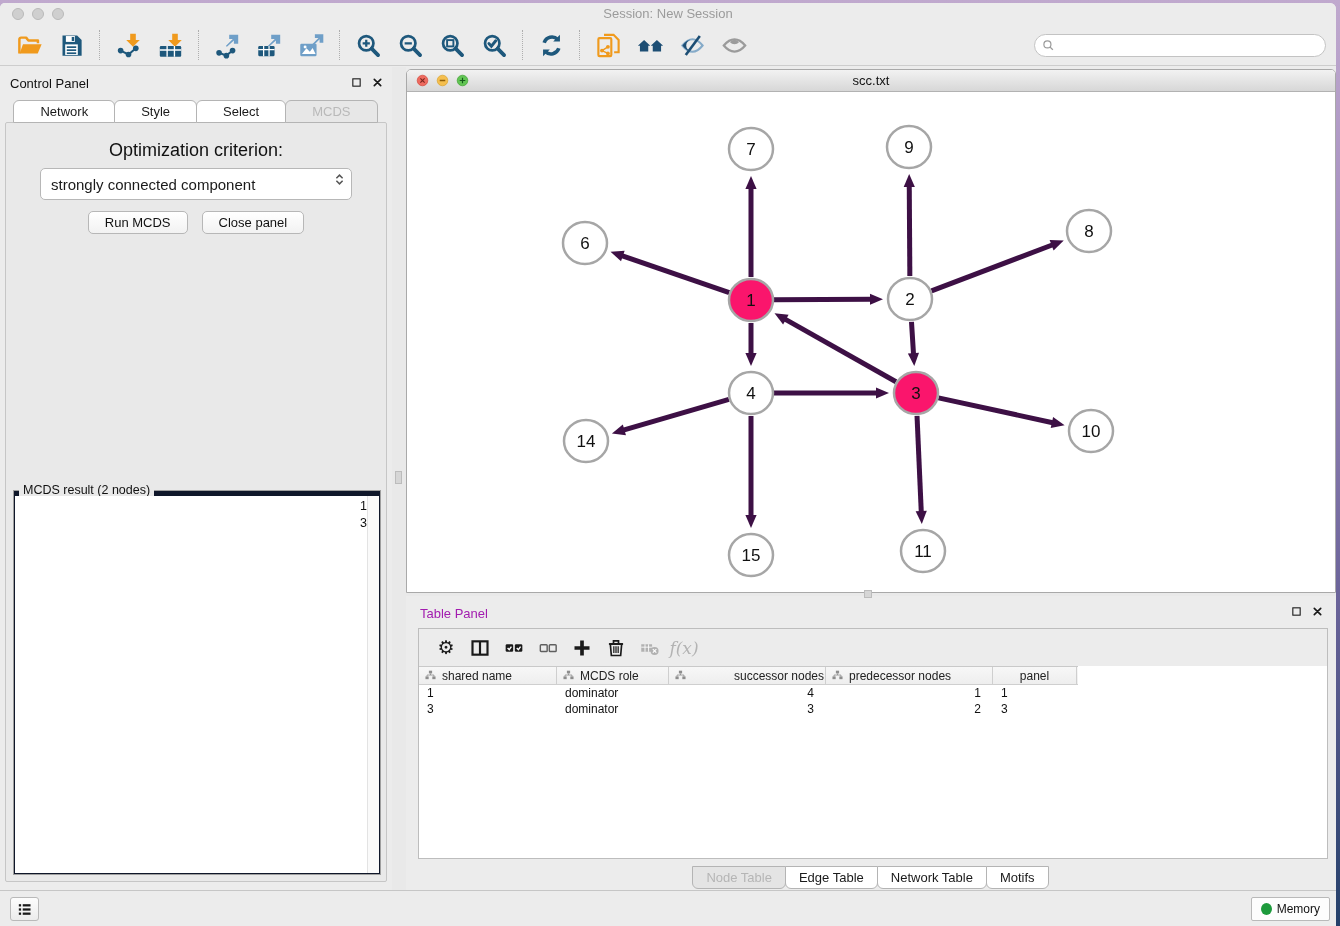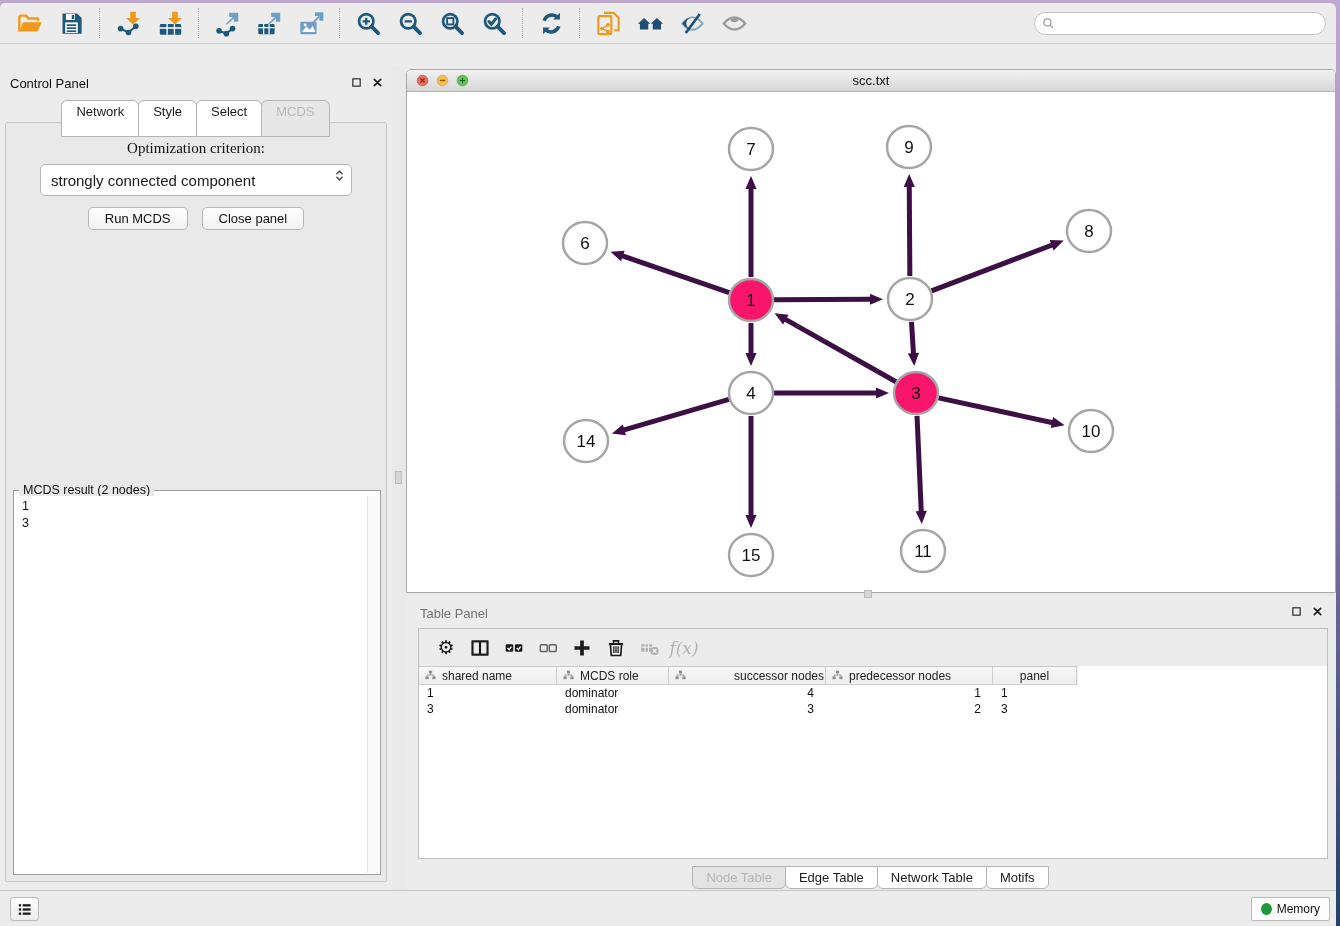--- a/index.html
+++ b/index.html
@@ -30,54 +30,54 @@
   
   .content{ position:absolute; left:0; top:64px; width:1336px; height:823px; }
   
   .control-panel{ position:absolute; left:0; top:0; width:392px; height:823px; }
   .cp-header{ position:relative; height:30px; }
   .cp-title{ position:absolute; left:10px; top:9px; font-size:13px; color:#111; }
   .panel-btns{ position:absolute; right:8px; top:8px; display:flex; gap:7px; }
   .pbtn{ width:14px; height:14px; border:none; background:none; display:flex; align-items:center; justify-content:center; }
   .pbtn svg{ width:11px; height:11px; }
   .cp-tabs{ position:absolute; left:0; top:33px; width:100%; display:flex; justify-content:center; z-index:2; }
-  .tab{ height:37px; line-height:21px; padding:0 14px; background:#fff; border:1px solid #b4b4b4; margin-left:-1px;
+  .tab{ height:23px; line-height:21px; padding:0 26px; background:#fff; border:1px solid #b4b4b4; margin-left:-1px;
         border-radius:6px 6px 0 0; font-size:13px; color:#1a1a1a; }
   .tab.active{ background:#e7e7e7; color:#b9b9b9; }
   .cp-body{ position:absolute; left:5px; top:55px; width:382px; height:760px; background:#e9e9e9;
             border:1px solid #c6c6c6; border-radius:2px; }
-  .opt-label{ text-align:center; margin-top:17px; font-size:15px; color:#111;font-family:Liberation Serif, serif; }
+  .opt-label{ text-align:center; margin-top:17px; font-size:18px; color:#111; }
   .opt-select{ position:relative; margin:7px auto 0; width:312px; height:32px; background:#fff; border:1px solid #b7b7b7;
                border-radius:5px; display:flex; align-items:center; padding:0 22px 0 10px; font-size:15px; }
   .opt-select svg{ position:absolute; right:4px; top:3px; width:15px; height:15px; }
   .cp-buttons{ display:flex; justify-content:center; gap:14px; margin-top:11px; }
   .btn{ height:23px; padding:0 16px; background:linear-gradient(#ffffff,#f2f2f2); border:1px solid #b7b7b7;
         border-radius:5px; font-size:13px; color:#111; }
-  .result-group{ position:absolute; left:7px; top:367px; width:368px; height:385px; border:1px solid #9f9f9f; background:#ffffff; }
+  .result-group{ position:absolute; left:7px; top:367px; width:368px; height:385px; border:1px solid #9f9f9f; background:#0f172a;text-align:right; }
   .result-legend{ position:absolute; left:5px; top:-8px; background:#e9e9e9; padding:0 4px; font-size:12.5px; color:#111; }
   .result-text{ position:absolute; left:1px; top:5px; right:13px; bottom:1px; background:#fff; font-size:12.5px;
                 line-height:17px; padding:2px 0 0 7px; white-space:pre; overflow:hidden; color:#111; }
   .result-scroll{ position:absolute; right:1px; top:5px; width:12px; bottom:1px; background:#fafafa; border-left:1px solid #e3e3e3; }
   
   .v-splitter{ position:absolute; left:392px; top:0; width:14px; height:823px; background:#e9e9e9; }
   .v-handle{ position:absolute; left:3px; top:404px; width:7px; height:13px; background:#d6d6d6; border:1px solid #bcbcbc; }
   .right-area{ position:absolute; left:406px; top:0; width:930px; height:823px; }
   .h-splitter{ position:absolute; left:0; top:526px; width:930px; height:3px; background:#e9e9e9; }
   .h-handle{ position:absolute; left:458px; top:-3px; width:8px; height:8px; background:#d6d6d6; border:1px solid #bcbcbc; }
   
   .network-window{ position:absolute; left:0; top:2px; width:930px; height:524px; border:1px solid #a9a9a9;
                    border-radius:5px 5px 0 0; background:#fff; overflow:hidden; }
   .nw-titlebar{ position:relative; height:22px; background:linear-gradient(#f2f2f2,#d7d7d7); border-bottom:1px solid #b2b2b2; }
   .nw-lights{ position:absolute; left:9px; top:4px; display:flex; gap:7px; }
   .nw-lights svg{ width:13px; height:13px; }
   .nw-title{ text-align:center; line-height:21px; font-size:13px; color:#111; }
   .nw-canvas{ position:relative; width:928px; height:500px; background:#fff; }
   
   .table-panel{ position:absolute; left:0; top:529px; width:930px; height:294px; }
-  .tp-title{ position:absolute; left:14px; top:10px; font-size:13px; color:#737373; }
+  .tp-title{ position:absolute; left:14px; top:10px; font-size:13px; color:#a21caf; }
   .tp-box{ position:absolute; left:12px; top:32px; width:910px; height:231px; border:1px solid #bdbdbd; background:#fff; }
   .tp-toolbar{ height:37px; background:#ececec; display:flex; align-items:center; padding-left:12px; gap:4px; }
   .ttool{ width:30px; height:28px; border:none; background:none; display:flex; align-items:center; justify-content:center; }
   .ttool svg{ width:20px; height:20px; }
   .ttool .glyph{ font-family:"DejaVu Sans", sans-serif; font-size:19px; color:#1a1a1a; line-height:1; }
   .ttool .fx{ font-family:"DejaVu Serif", serif; font-style:italic; font-size:17px; color:#b3b3b3; }
   .tbl-head{ display:flex; border-top:1px solid #c9c9c9; border-bottom:1px solid #cfcfcf; height:19px;
              background:linear-gradient(#f7f7f7,#eeeeee); width:659px; }
   .th{ display:flex; align-items:center; border-right:1px solid #cfcfcf; font-size:12px; color:#222; padding-left:6px; gap:6px; }
   .th.center{ justify-content:center; padding-left:0; }
@@ -96,20 +96,28 @@
   .sb-left svg{ width:17px; height:17px; }
   .memory-btn{ position:absolute; right:6px; top:6px; height:24px; padding:0 9px; background:#fdfdfd; border:1px solid #b9b9b9;
                border-radius:2px; display:flex; align-items:center; gap:5px; font-size:12px; color:#111; }
   .memory-dot{ width:11px; height:12px; border-radius:50%; background:#1d9a3c; }
 </style>
 </head>
 <body>
 
 <div id="main-window">
 
+  <div class="titlebar">
+    <div class="tl-group">
+      <div class="tl"></div>
+      <div class="tl"></div>
+      <div class="tl"></div>
+    </div>
+    <div class="win-title">Session: New Session</div>
+  </div>
 
   <div class="toolbar">
     <div id="toolbar-buttons" style="display:flex;align-items:center;">
         <button class="tbtn">
           <svg viewBox="0 0 24 24">
             <path d="M3 19V6.5A1.5 1.5 0 0 1 4.5 5H9l2 2.5h8.5v2.5" fill="none" stroke="#f09a1d" stroke-width="2.2" stroke-linejoin="round"></path>
             <path d="M3.2 19l3-8.2h16.6l-3.5 8.2z" fill="#f09a1d"></path>
           </svg>
         </button>
         <button class="tbtn">

